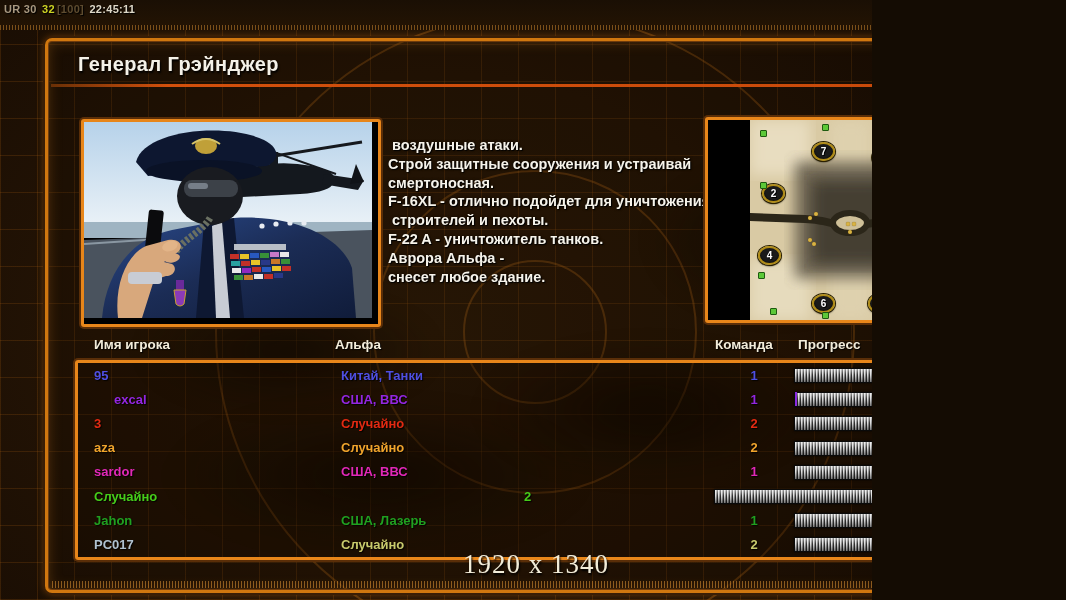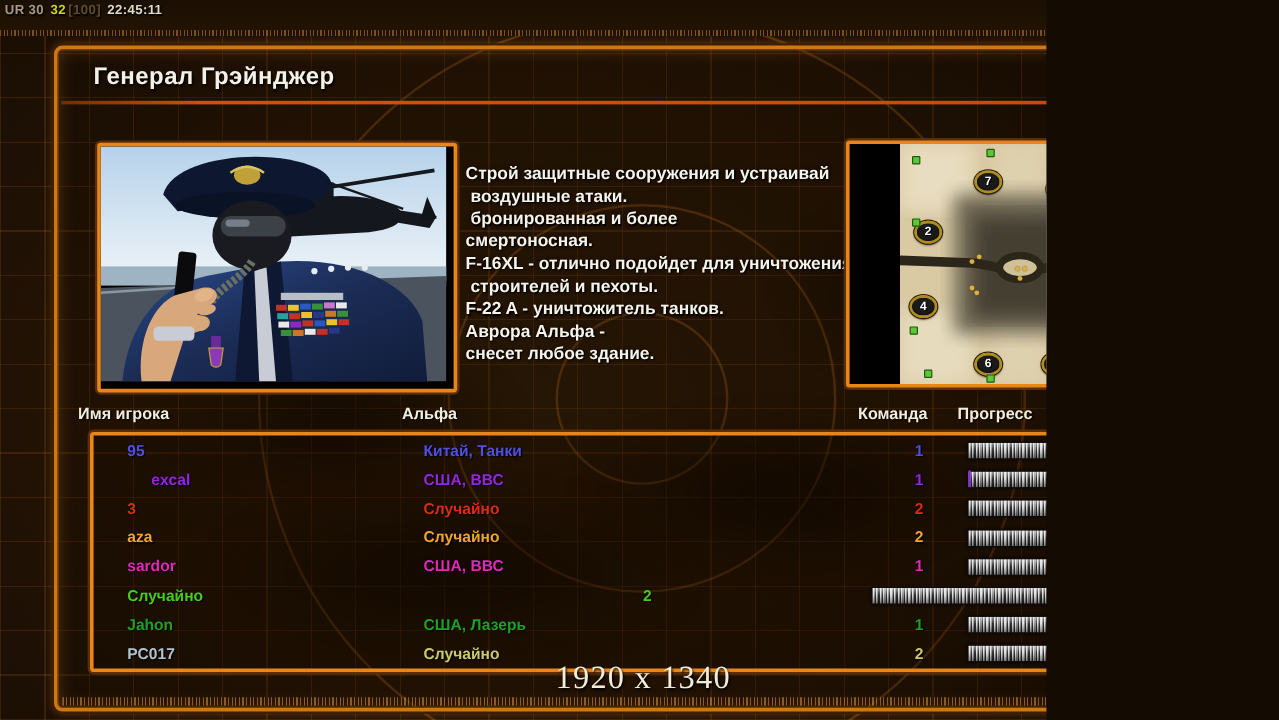--- a/index.html
+++ b/index.html
@@ -44,27 +44,27 @@
   .marker{position:absolute;width:19px;height:15px;margin:-8px 0 0 -10px;border-radius:50%;
     background:radial-gradient(ellipse at 50% 40%, #1a1a1a 55%, #000 100%);
     border:2px solid #b08c18;box-shadow:0 0 0 1px #2a2000, 0 1px 2px #000;
     color:#fff;font-size:10px;font-weight:bold;display:flex;align-items:center;justify-content:center;
     text-shadow:1px 1px 0 #000;}
   .gdot{position:absolute;width:5px;height:5px;margin:-2px 0 0 -2px;background:#5cc838;border:1px solid #1e5a10;border-radius:1px;}
   .ydot{position:absolute;width:4px;height:4px;margin:-2px 0 0 -2px;background:#d8b344;border-radius:50%;box-shadow:0 0 1px #6a4a00;}
   
   .thead{position:absolute;left:0;top:296px;width:100%;height:20px;font-size:13.5px;font-weight:bold;color:#f2ecda;}
   .thead span{position:absolute;text-shadow:1px 1px 1px #000;}
-  .th-name{left:17px;} .th-army{left:287px;} .th-team{left:667px;} .th-progress{left:750px;}
+  .th-name{left:46px;} .th-army{left:287px;} .th-team{left:667px;} .th-progress{left:750px;}
   
   .listbox{position:absolute;left:27px;top:319px;width:912px;height:194px;
     border:3px solid #e8861a;border-radius:3px;box-shadow:0 0 0 2px #5a2e08;
     background:rgba(15,8,0,.18);overflow:hidden;}
   .prow{position:relative;display:grid;grid-template-columns:247px 373px 80px 1fr;align-items:center;
-    height:24.2px;padding-left:28px;font-size:13px;font-weight:bold;text-shadow:1px 1px 1px rgba(0,0,0,.85);}
+    height:24.2px;padding-left:16px;font-size:13px;font-weight:bold;text-shadow:1px 1px 1px rgba(0,0,0,.85);}
   .pteam{text-align:center;}
   .pbar{position:relative;width:188px;height:13px;margin-top:1px;border:1px solid #0a0a0a;
     background:
       linear-gradient(180deg, rgba(255,255,255,.55) 0%, rgba(255,255,255,.05) 45%, rgba(0,0,0,.45) 100%),
       repeating-linear-gradient(90deg,#dcdcdc 0 1px,#8a8a8a 1px 2px,#262626 2px 3px);
     box-shadow:0 0 2px rgba(0,0,0,.8);}
   .ptick{position:absolute;left:0;top:-1px;width:2px;height:14px;background:#8a2ae0;}
   
   .footer-res{position:absolute;left:0;top:508px;width:100%;text-align:center;
     font-family:"Liberation Serif",serif;font-size:27px;color:#f2ecd8;letter-spacing:1px;
@@ -186,21 +186,21 @@
         <g>
           <rect x="62" y="88" width="15" height="58" rx="3" fill="#0b0b0d" transform="rotate(6 70 117)"></rect>
           <path d="M34,196 C30,160 44,132 62,124 L84,118 C96,116 100,124 94,130 L80,140 L88,142 C94,146 90,154 82,154 L70,158 L58,196 Z" fill="#d8a87c"></path>
           <ellipse cx="86" cy="124" rx="8" ry="5" fill="#e2b488" transform="rotate(-20 86 124)"></ellipse>
           <ellipse cx="88" cy="136" rx="8" ry="4.5" fill="#d8a87c" transform="rotate(-12 88 136)"></ellipse>
           <rect x="44" y="150" width="34" height="12" rx="4" fill="#c8ccd4"></rect>
         </g>
       </svg>
     </div>
 
-    <div class="briefing" id="briefing"><div>Строй защитные сооружения и устраивай</div><div> воздушные атаки.</div><div> бронированная и более</div><div>смертоносная.</div><div>F-16XL - отлично подойдет для уничтожения</div><div> строителей и пехоты.</div><div>F-22 A - уничтожитель танков.</div><div>Аврора Альфа -</div><div>снесет любое здание.</div></div>
+    <div class="briefing" id="briefing"><div> воздушные атаки.</div><div>Строй защитные сооружения и устраивай</div><div>смертоносная.</div><div>F-16XL - отлично подойдет для уничтожения</div><div> строителей и пехоты.</div><div>F-22 A - уничтожитель танков.</div><div>Аврора Альфа -</div><div>снесет любое здание.</div></div>
 
     <div class="map-panel">
       <div class="map-img">
         <svg width="200" height="200" viewBox="0 0 200 200">
           <defs>
               <filter id="bl">
                 <feGaussianBlur stdDeviation="7"></feGaussianBlur>
               </filter>
             </defs>
           <rect width="200" height="200" fill="#d9caa4"></rect>

